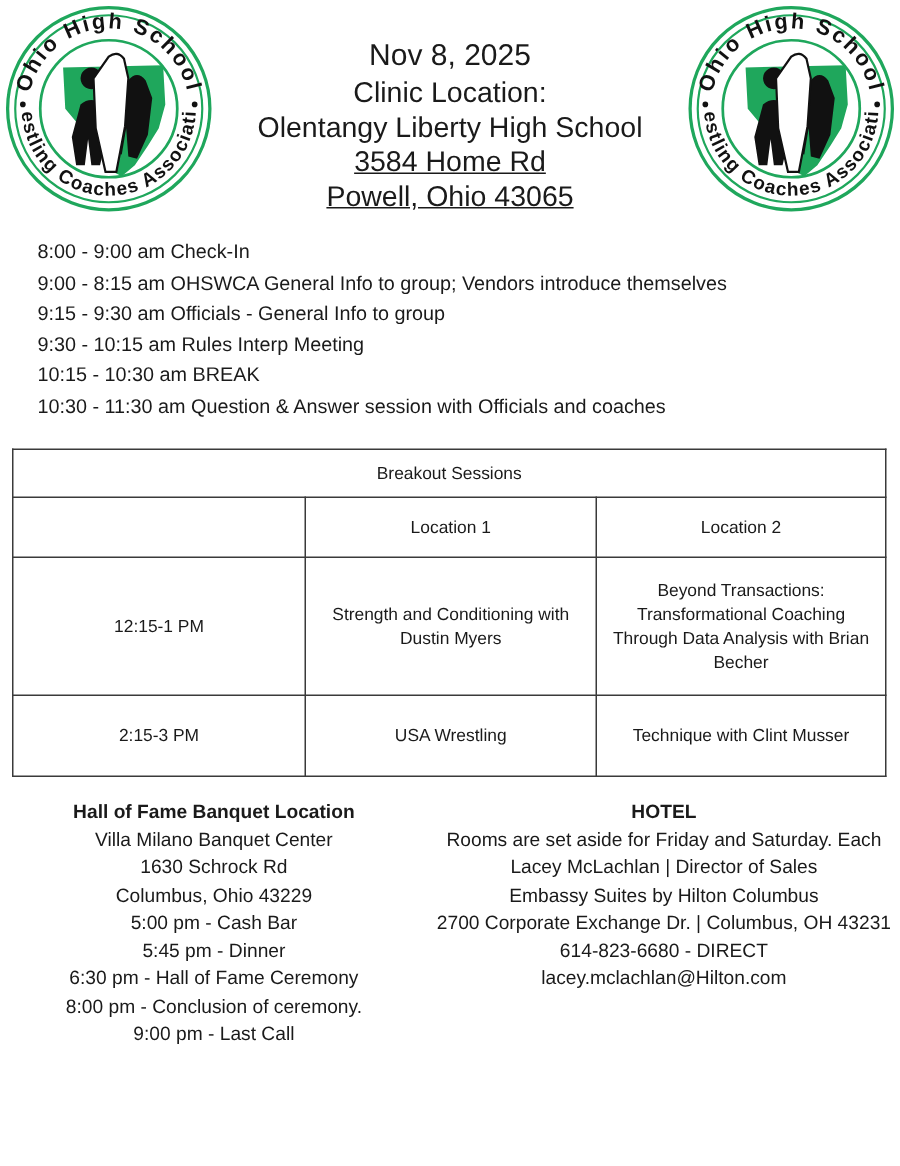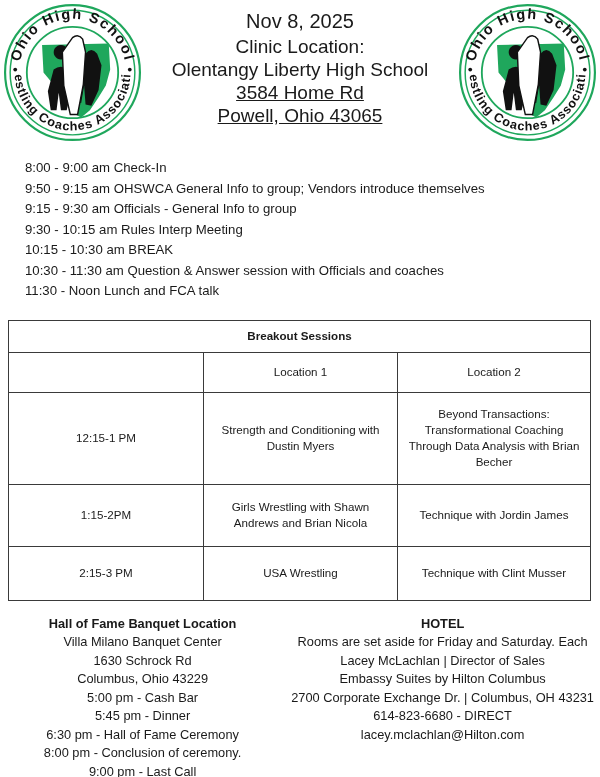--- a/index.html
+++ b/index.html
@@ -20,21 +20,21 @@
     display: flex;
     align-items: flex-start;
     justify-content: space-between;
   }
   .logo { width: 145px; height: 145px; flex: 0 0 145px; }
   .logo svg { display: block; width: 100%; height: 100%; }
 
   .header-text {
     flex: 1 1 auto;
     text-align: center;
-    padding-top: 8px;
+    padding-top: 24px;
   }
   .title-date {
     font-size: 20px;
     line-height: 26px;
     margin-bottom: 1px;
   }
   .title-line {
     font-size: 19px;
     line-height: 23px;
   }
@@ -57,21 +57,21 @@
   }
   table.breakout td {
     border: 1.6px solid #3a3a3a;
     text-align: center;
     vertical-align: middle;
     font-size: 11.6px;
     line-height: 16px;
     padding: 6px 8px;
   }
   td.sessions-title {
-    font-weight: bold;
+    font-weight: normal;
     font-size: 12.4px;
     height: 32px;
   }
   td.loc-head { height: 40px; }
   td.time-cell, td.sess-cell { }
   tr.r1 td { height: 92px; }
   tr.r2 td { height: 62px; }
   tr.r3 td { height: 54px; }
   .col-time { width: 195px; }
   .col-loc1 { width: 194px; }
@@ -158,26 +158,25 @@
           <textPath href="#arcBotR" startOffset="50%" text-anchor="middle">Wrestling Coaches Association</textPath>
         </text>
         <circle cx="21" cy="96" r="2.6" fill="#111111"></circle>
         <circle cx="179" cy="96" r="2.6" fill="#111111"></circle>
       </svg>
     </div>
   </div>
 
   <div class="schedule">
     <div>8:00 - 9:00 am Check-In</div>
-    <div>9:50 - 9:15 am OHSWCA General Info to group; Vendors introduce themselves</div>
+    <div>9:00 - 8:15 am OHSWCA General Info to group; Vendors introduce themselves</div>
     <div>9:15 - 9:30 am Officials - General Info to group</div>
     <div>9:30 - 10:15 am Rules Interp Meeting</div>
     <div>10:15 - 10:30 am BREAK</div>
     <div>10:30 - 11:30 am Question &amp; Answer session with Officials and coaches</div>
-    <div>11:30 - Noon  Lunch and FCA talk</div>
   </div>
 
   <div class="table-wrap">
     <table class="breakout">
       <colgroup>
         <col class="col-time">
           <col class="col-loc1">
           <col class="col-loc2">
       </colgroup>
       <tbody>
@@ -187,25 +186,20 @@
         <tr>
           <td class="loc-head"></td>
           <td class="loc-head">Location 1</td>
           <td class="loc-head">Location 2</td>
         </tr>
         <tr class="r1">
           <td class="time-cell">12:15-1 PM</td>
           <td class="sess-cell">Strength and Conditioning with Dustin Myers</td>
           <td class="sess-cell">Beyond Transactions: Transformational Coaching Through Data Analysis with Brian Becher</td>
         </tr>
-        <tr class="r2">
-          <td class="time-cell">1:15-2PM</td>
-          <td class="sess-cell">Girls Wrestling with Shawn Andrews and Brian Nicola</td>
-          <td class="sess-cell">Technique with Jordin James</td>
-        </tr>
         <tr class="r3">
           <td class="time-cell">2:15-3 PM</td>
           <td class="sess-cell">USA Wrestling</td>
           <td class="sess-cell">Technique with Clint Musser</td>
         </tr>
       </tbody>
     </table>
   </div>
 
   <div class="footer">

